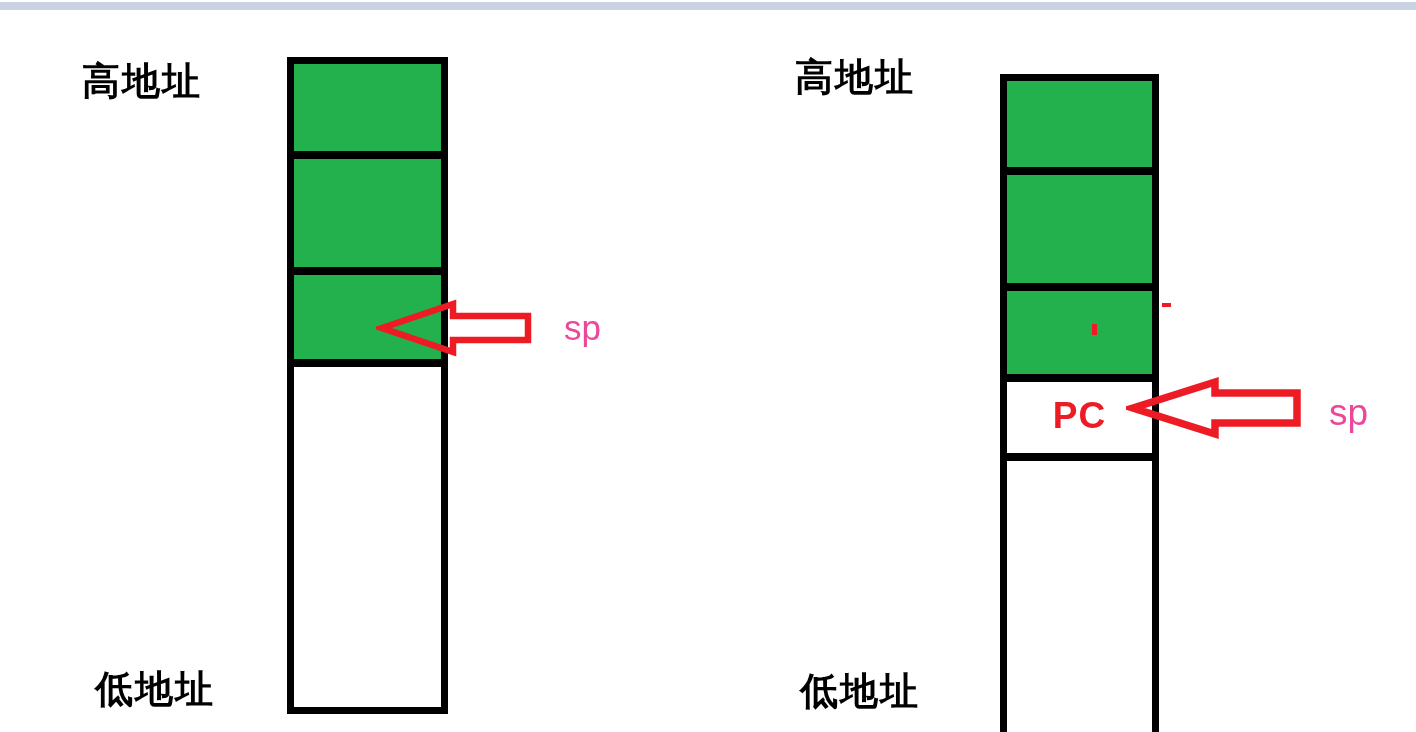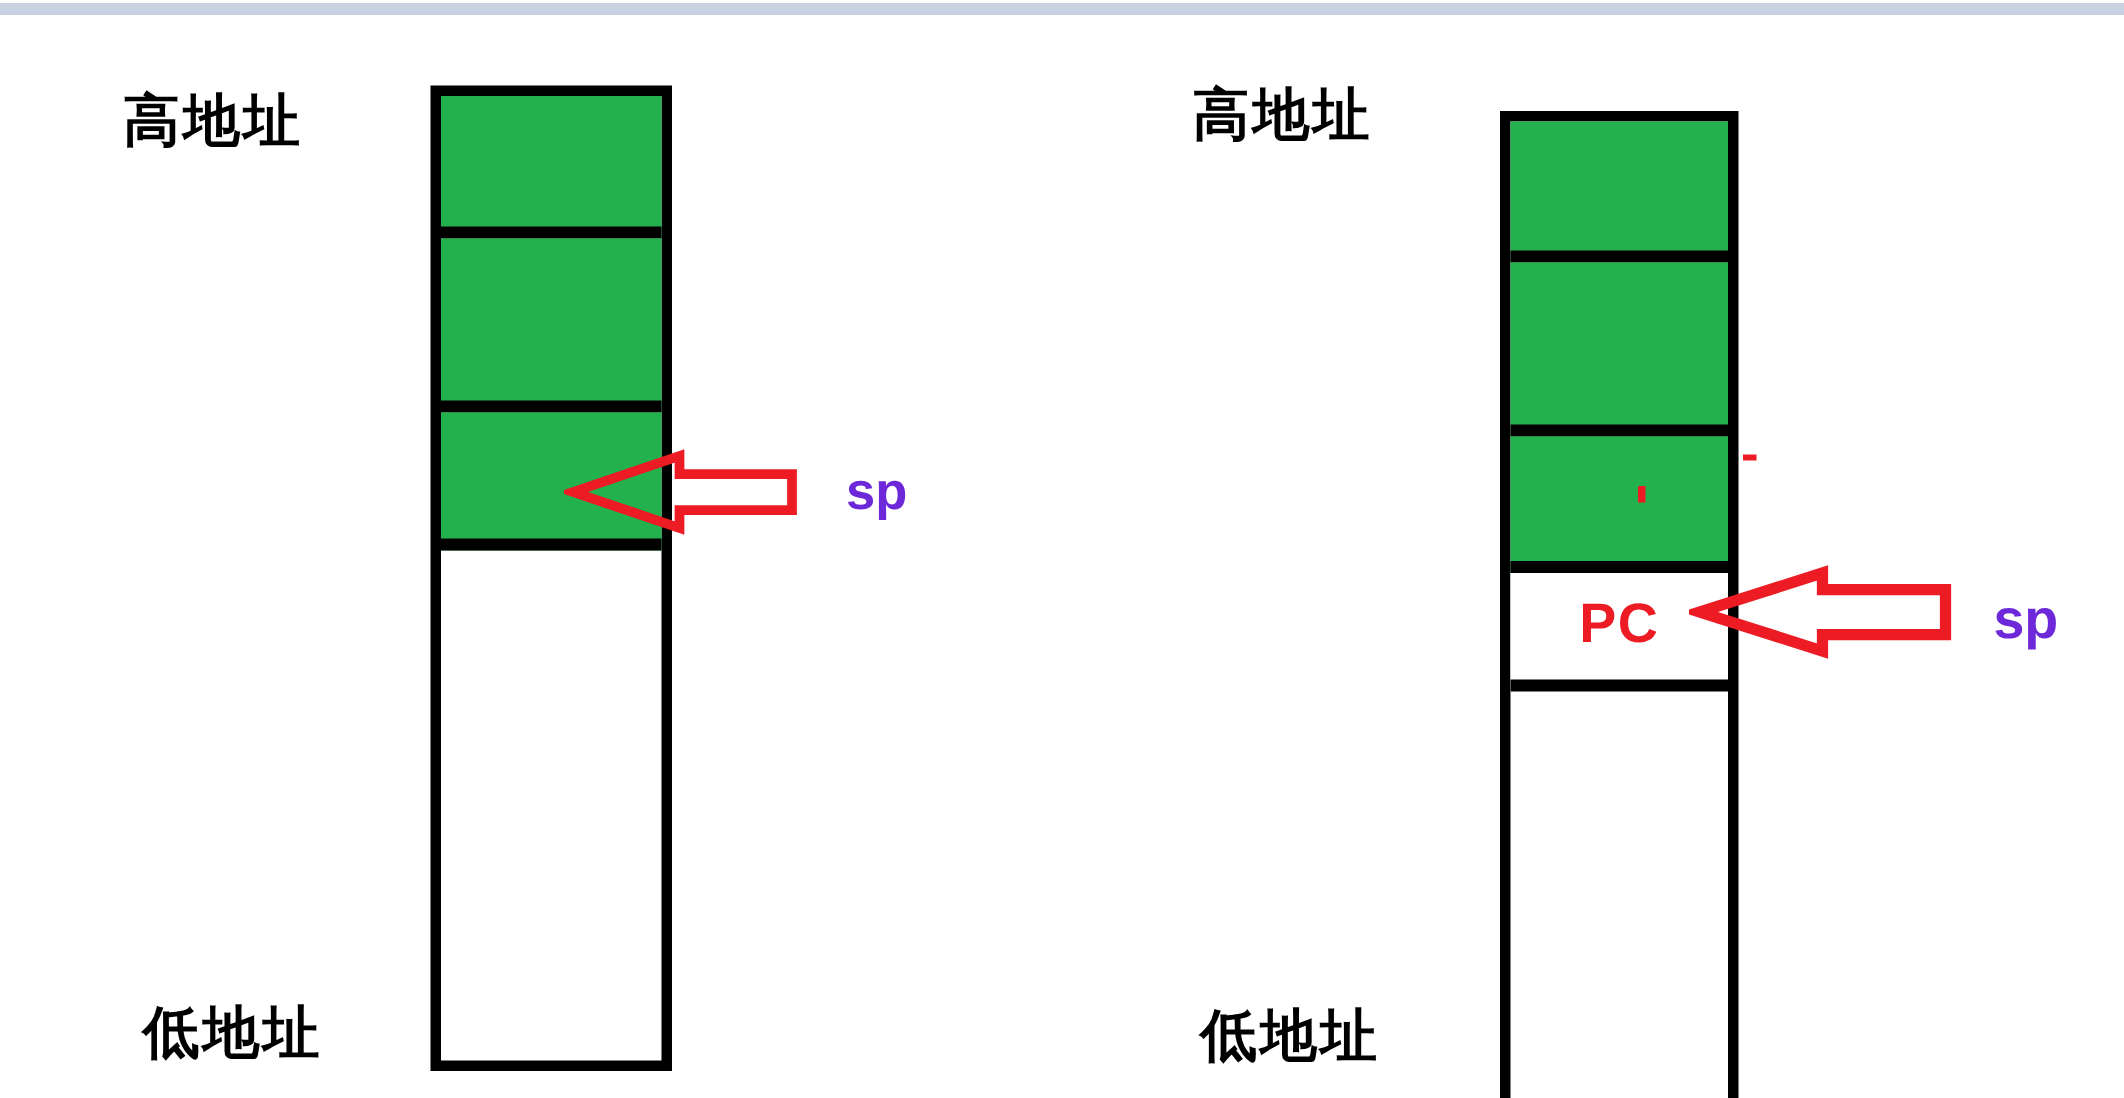--- a/index.html
+++ b/index.html
@@ -56,23 +56,23 @@
     letter-spacing: 2px;
     white-space: nowrap;
     line-height: 1;
   }
   .lbl-high-left { left: 82px;  top: 62px; }
   .lbl-low-left  { left: 95px;  top: 670px; }
   .lbl-high-right{ left: 795px; top: 58px; }
   .lbl-low-right { left: 800px; top: 672px; }
   .sp-label {
     position: absolute;
-    color: #6d28d9;
+    color: #ec4899;
     line-height: 1;
-    font-weight: bold;
+    font-weight: normal;
     text-align: right;
   }
   .sp-left  { left: 564px;  top: 310px; font-size: 35px; }
   .sp-right { left: 1329px; top: 394px; font-size: 37px; }
   .arrow-svg { position: absolute; }
   .arrow-left  { left: 376px;  top: 297px; }
   .arrow-right { left: 1126px; top: 374px; }
   .stray { position: absolute; background: #ed1c24; }
   .stray-1 { left: 1162px; top: 303px; width: 9px; height: 4px; }
   .stray-2 { left: 1092px; top: 324px; width: 5px; height: 11px; }

